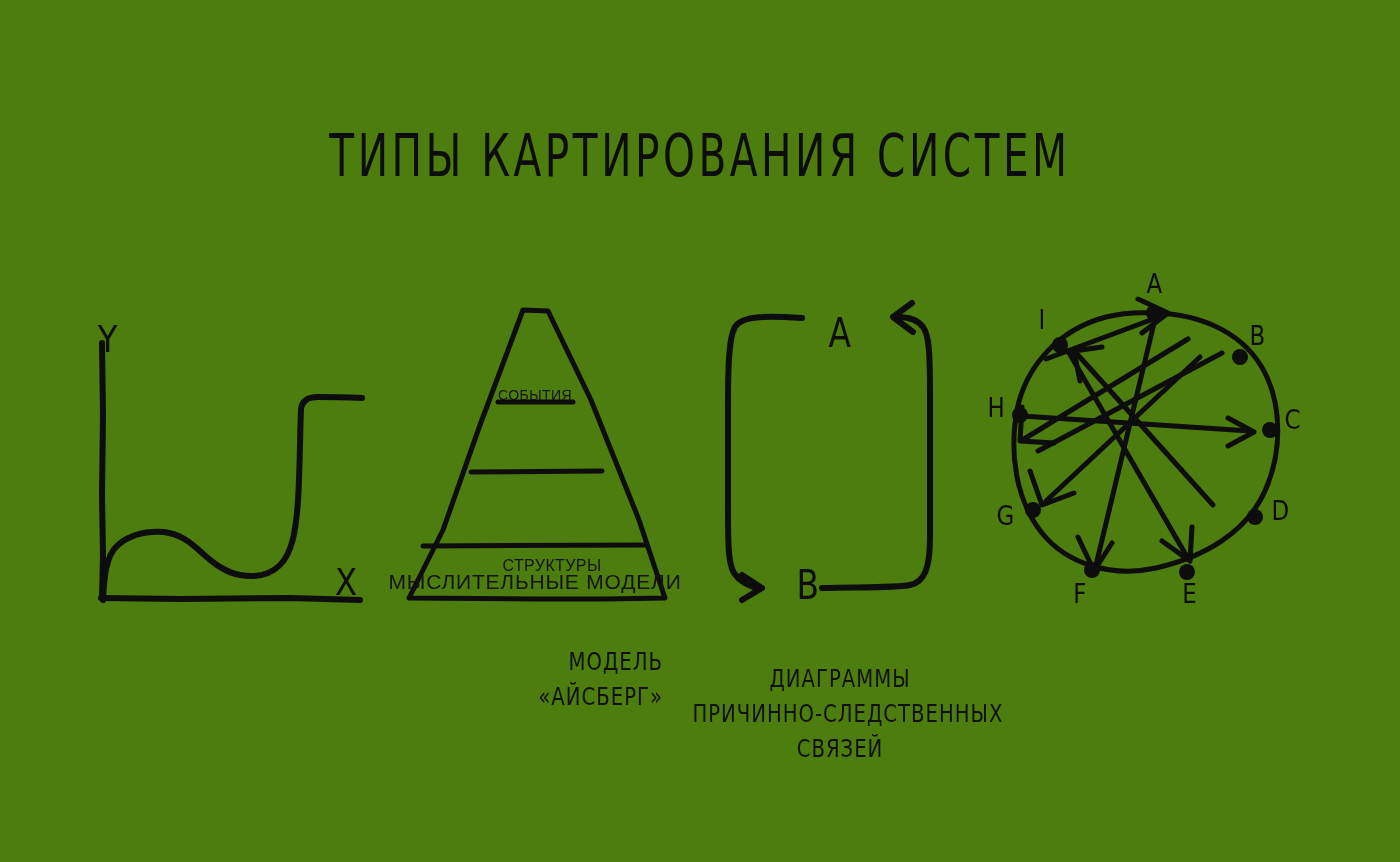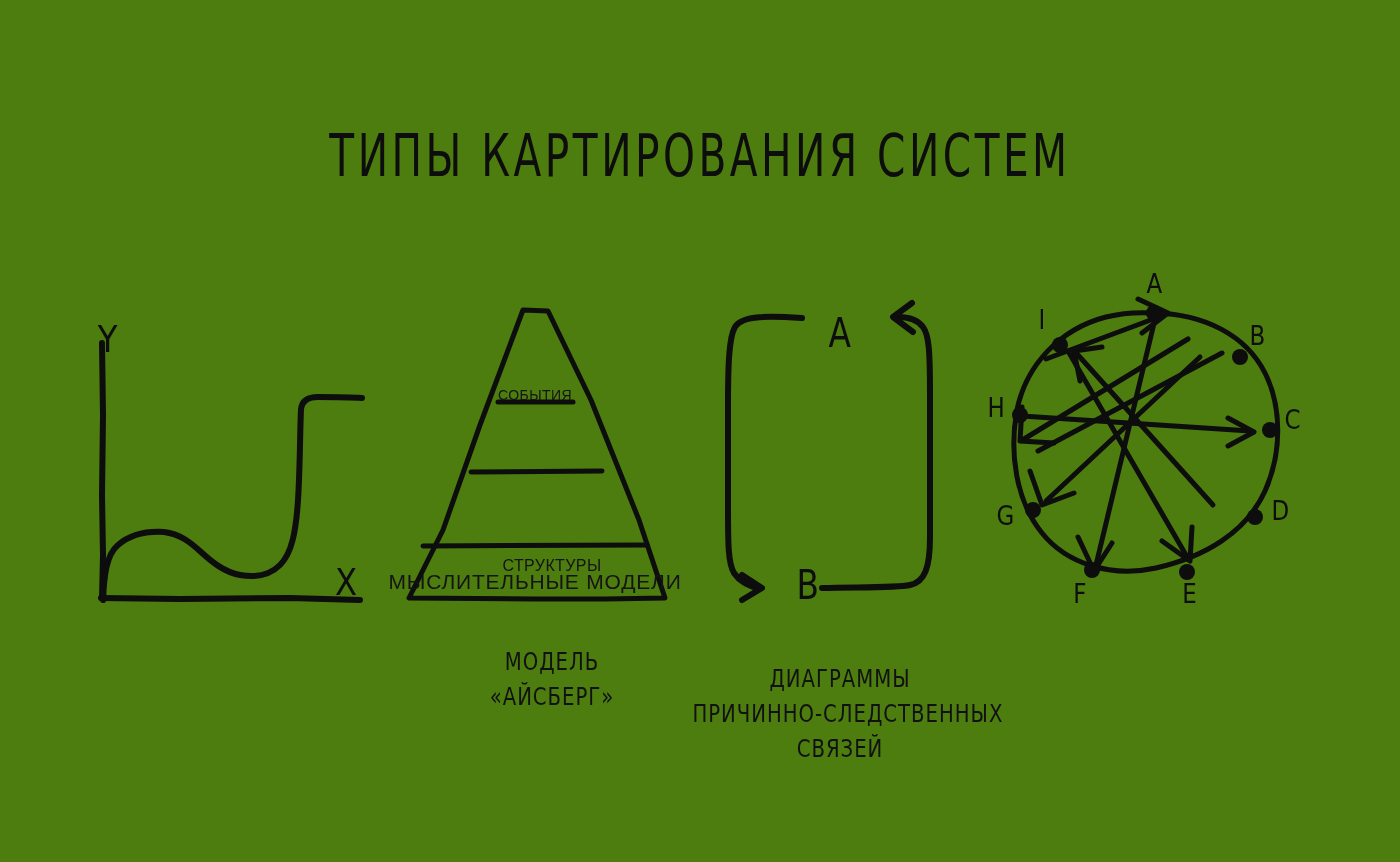--- a/index.html
+++ b/index.html
@@ -56,21 +56,21 @@
     letter-spacing: 1.2px;
     line-height: 35px;
     color: #111111;
   }
   .caption .cline {
     display: block;
     transform: scaleX(0.82);
     white-space: nowrap;
   }
   #caption-timegraph { left: 40px;   width: 390px; }
-  #caption-iceberg   { left: 402px;  width: 300px; }
+  #caption-iceberg   { left: 390px;  width: 300px; text-align: right; }
   #caption-causal    { left: 660px;  width: 360px; margin-top: 17px; }
   #caption-circles   { left: 1020px; width: 340px; }
 
   
   .band-label {
     position: absolute;
     text-align: center;
     font-family: "Liberation Sans", sans-serif;
     color: #141414;
     white-space: nowrap;

